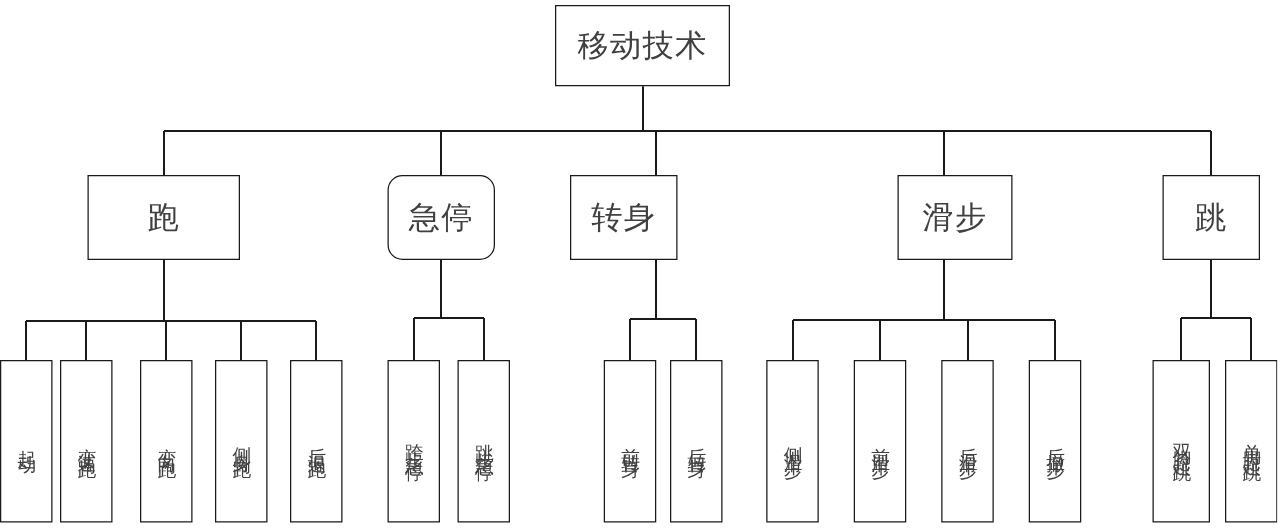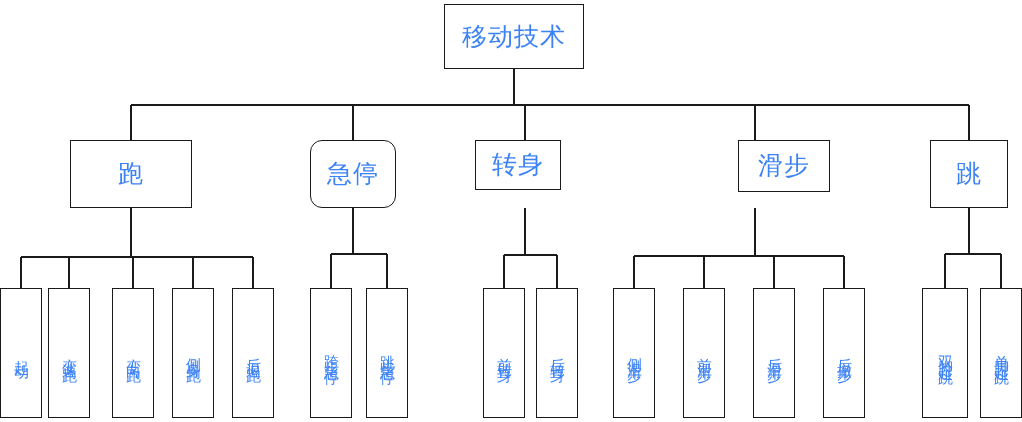--- a/index.html
+++ b/index.html
@@ -24,21 +24,21 @@
     pointer-events: none;
   }
   .node {
     position: absolute;
     box-sizing: border-box;
     background: #ffffff;
     border: 1.6px solid #1a1a1a;
     display: flex;
     align-items: center;
     justify-content: center;
-    color: #3b82f6;
+    color: #404040;
     z-index: 2;
   }
   .node.root {
     font-size: 25px;
     letter-spacing: 1px;
   }
   .node.lvl2 {
     font-size: 25px;
     letter-spacing: 1px;
   }
@@ -102,24 +102,24 @@
     <span class="label">移动技术</span>
   </div>
 
   <div id="branch-layer">
       <div class="node lvl2" style="left: 70px; top: 140px; width: 122px; height: 68px;">
         <span class="label">跑</span>
       </div>
       <div class="node lvl2" style="left: 310px; top: 140px; width: 86px; height: 68px; border-radius: 12px;">
         <span class="label">急停</span>
       </div>
-      <div class="node lvl2" style="left: 475px; top: 140px; width: 86px; height: 50px;">
+      <div class="node lvl2" style="left: 456px; top: 140px; width: 86px; height: 68px;">
         <span class="label">转身</span>
       </div>
-      <div class="node lvl2" style="left: 738px; top: 140px; width: 92px; height: 52px;">
+      <div class="node lvl2" style="left: 718px; top: 140px; width: 92px; height: 68px;">
         <span class="label">滑步</span>
       </div>
       <div class="node lvl2" style="left: 930px; top: 140px; width: 78px; height: 68px;">
         <span class="label">跳</span>
       </div>
     </div>
   <div id="leaf-layer">
       <div class="node leaf" style="left: 0px; top: 288px; width: 42px; height: 130px;">
         <span class="label">起动</span>
       </div>

